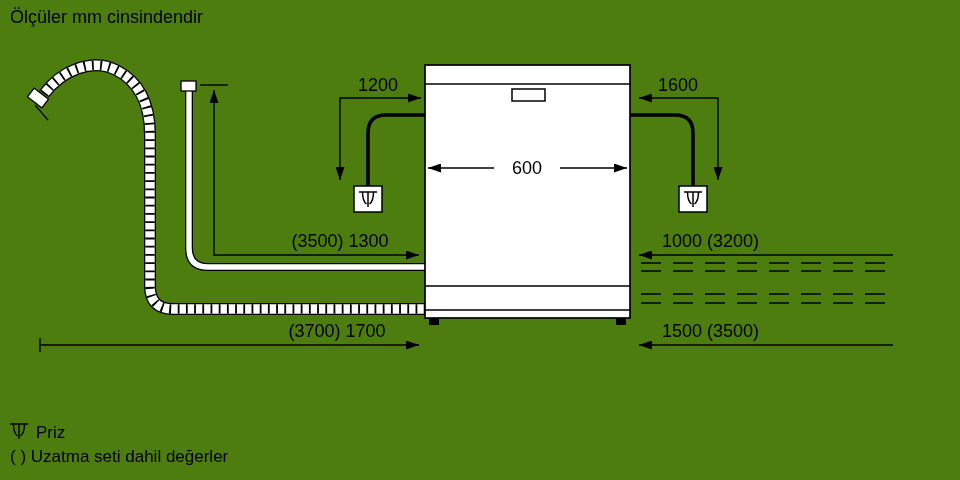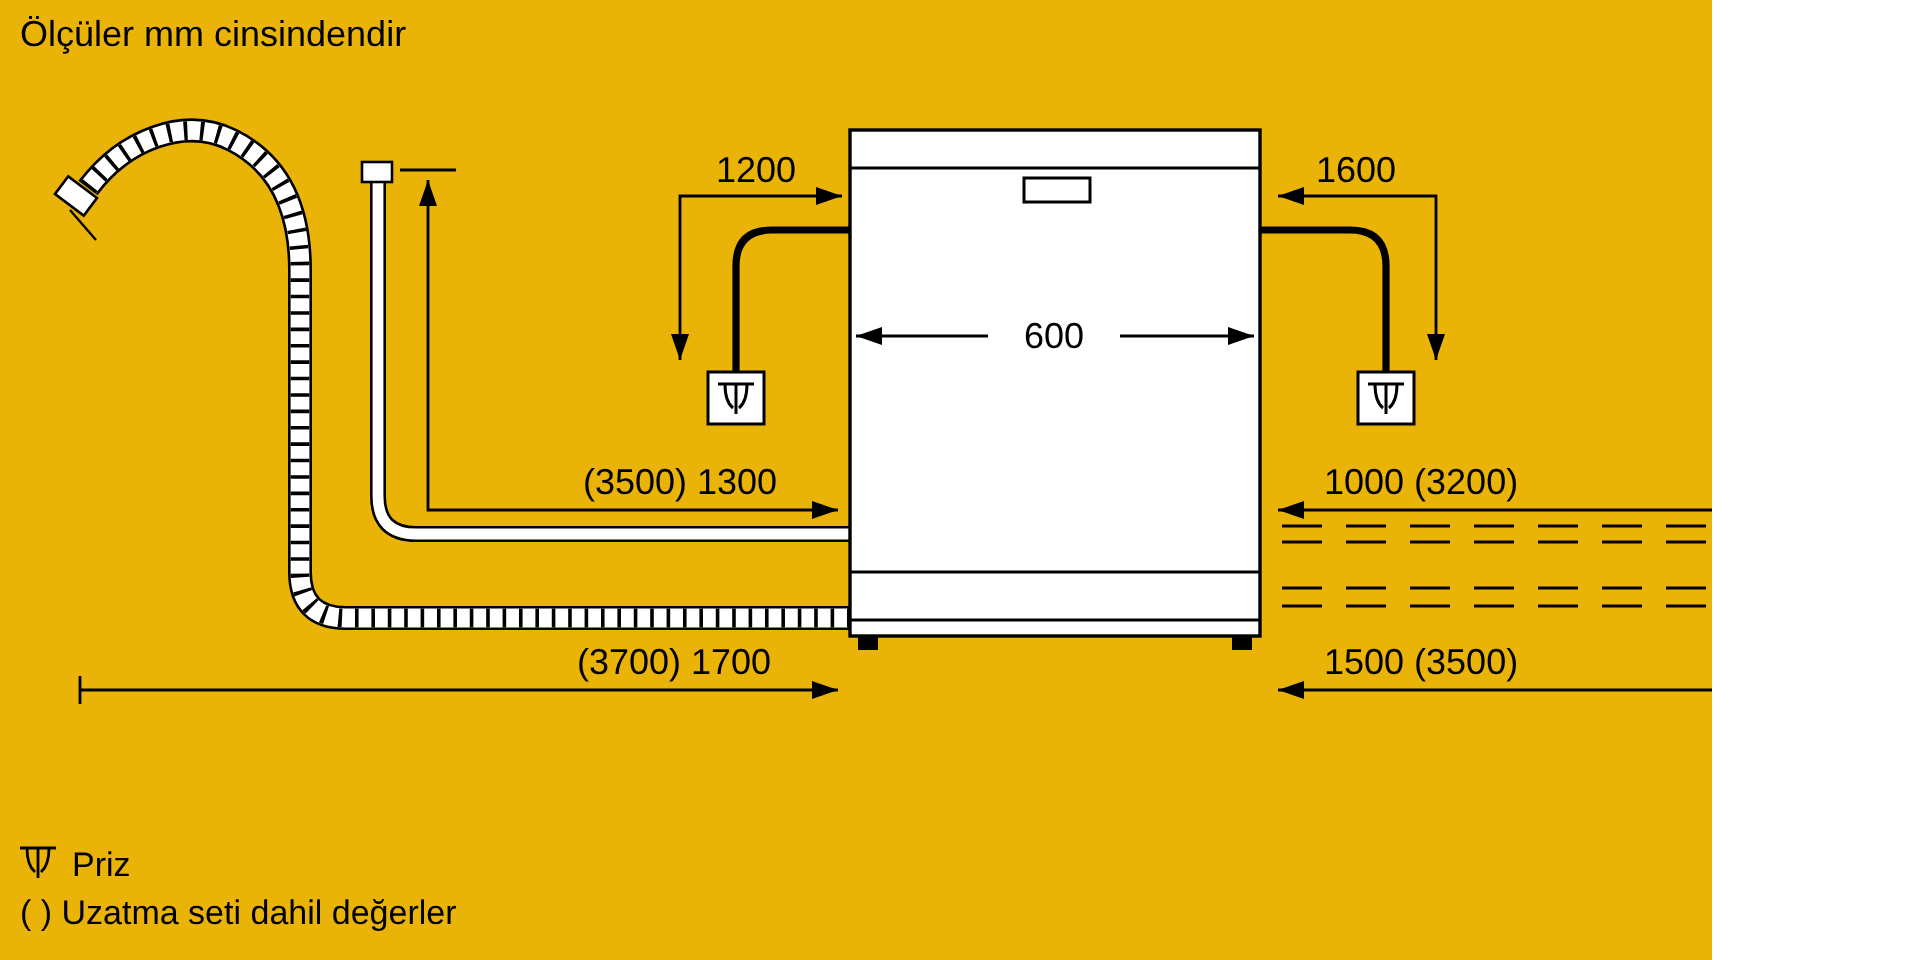--- a/index.html
+++ b/index.html
@@ -1,16 +1,16 @@
 <!DOCTYPE html>
 <html><head>
 <meta charset="utf-8">
 <style>
   html,body{margin:0;padding:0;background:#ffffff;}
-  .canvas{position:relative;width:856px;height:480px;background:#eab308;overflow:hidden;}
+  .canvas{position:relative;width:960px;height:480px;background:#4d7c0f;overflow:hidden;}
   svg{display:block;}
   text{font-family:"Liberation Sans","DejaVu Sans",sans-serif;fill:#000;}
   .dim-label{font-size:18px;}
   .title-label{font-size:18px;}
   .legend-label{font-size:17px;}
   .mid{text-anchor:middle;}
 </style>
 </head>
 <body>
 

